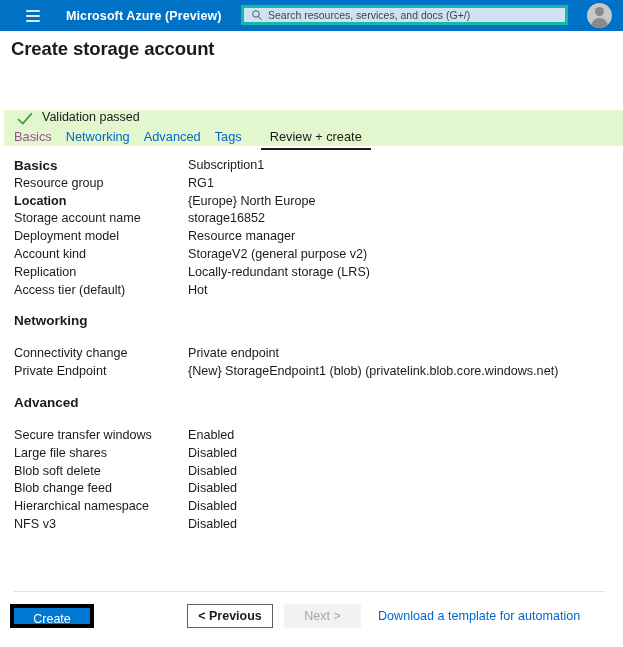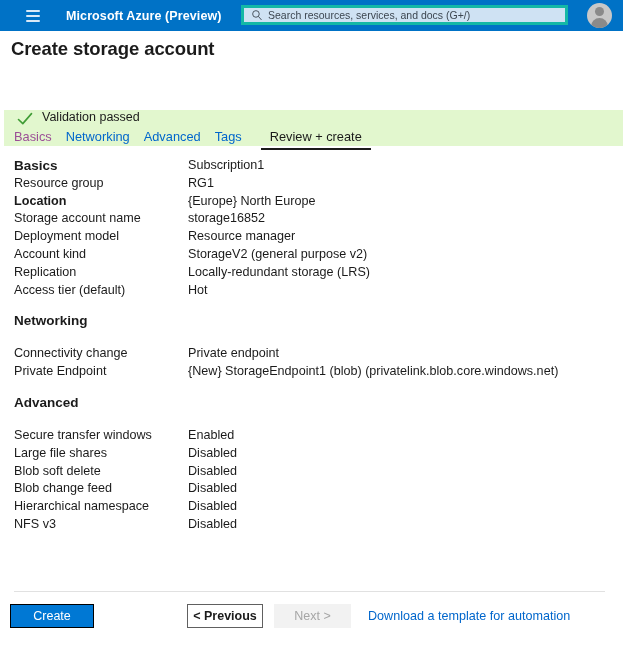--- a/index.html
+++ b/index.html
@@ -235,26 +235,26 @@
     text-align: center;
     line-height: 22px;
     height: 24px;
     padding: 0;
   }
   .btn-create {
     margin-left: 10px;
     width: 84px;
     background: #0078d4;
     color: #ffffff;
-    border: 1px solid #000000;
+    border: 4px solid #000000;
     font-weight: normal;
   }
   .btn-prev {
     margin-left: 93px;
-    width: 76px;
+    width: 86px;
     background: #ffffff;
     color: #1b1b1b;
     border: 1px solid #606060;
     font-weight: bold;
   }
   .btn-next {
     margin-left: 11px;
     width: 77px;
     background: #f2f2f2;
     color: #a6a6a6;

